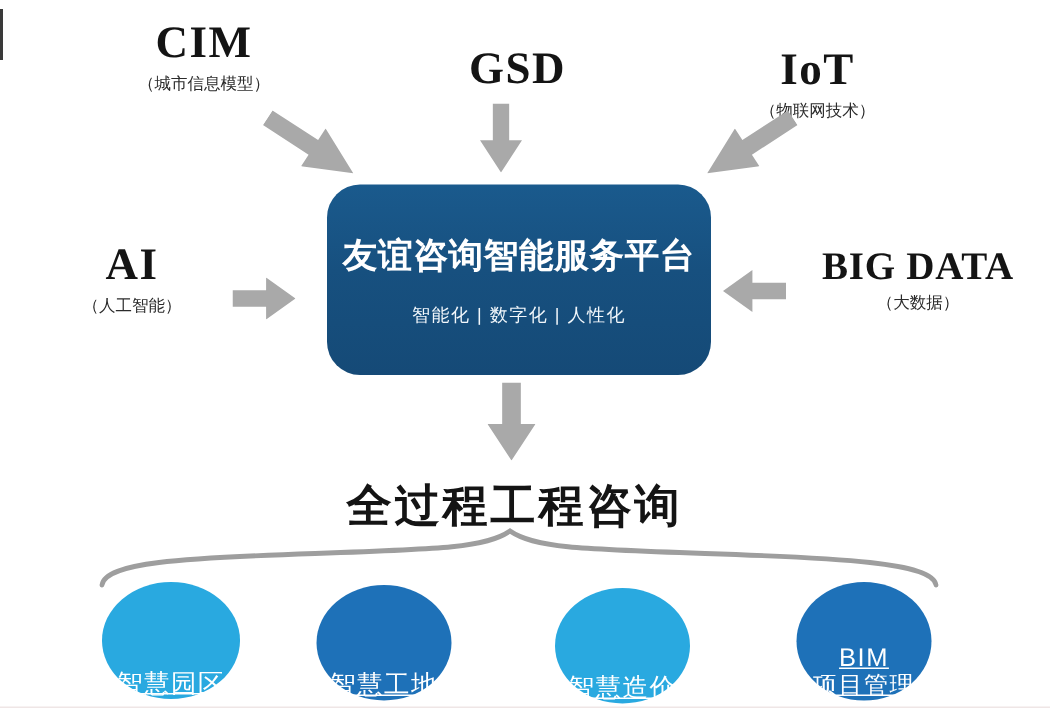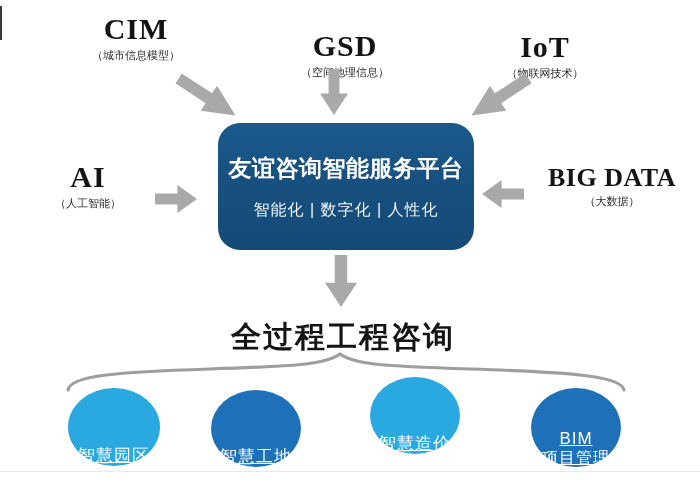--- a/index.html
+++ b/index.html
@@ -18,21 +18,21 @@
   
   .block-arrow{position:absolute;display:block;}
   .block-arrow polygon{fill:#a9a9a9;}
   
   .platform-box{
     position:absolute;left:218px;top:123px;width:256px;height:127px;
     background:linear-gradient(180deg,#1a5a8d 0%,#17507f 45%,#154a77 100%);
     border-radius:22px;display:flex;flex-direction:column;align-items:center;justify-content:center;
   }
   .platform-title{color:#ffffff;font-weight:bold;font-size:23px;letter-spacing:0.5px;white-space:nowrap;}
-  .platform-subtitle{color:#f2f7fb;font-size:16px;margin-top:16px;letter-spacing:1px;white-space:nowrap;}
+  .platform-subtitle{color:#f2f7fb;font-size:12px;margin-top:16px;letter-spacing:1px;white-space:nowrap;}
   
   .process-title{
     position:absolute;left:193px;top:317px;width:300px;text-align:center;
     font-size:30px;font-weight:bold;color:#141414;letter-spacing:2px;white-space:nowrap;
   }
   
   .brace-svg{position:absolute;left:64px;top:350px;}
   .brace-svg path{stroke:#9e9e9e;stroke-width:3.2;fill:none;stroke-linecap:round;}
   
   .service-circle{
@@ -55,21 +55,20 @@
   <div class="edge-artifact"></div>
   <div class="bottom-line"></div>
 
   <div class="tech-label" style="left:38px;top:13px;width:196px;">
     <div class="tech-abbr">CIM</div>
     <div class="tech-full">（城市信息模型）</div>
   </div>
 
   <div class="tech-label" style="left:247px;top:7px;width:196px;margin-top:23px;">
     <div class="tech-abbr">GSD</div>
-    <div class="tech-full">（空间地理信息）</div>
   </div>
 
   <div class="tech-label" style="left:447px;top:12px;width:196px;margin-top:19px;">
     <div class="tech-abbr">IoT</div>
     <div class="tech-full">（物联网技术）</div>
   </div>
 
   <div class="tech-label" style="left:10px;top:161px;width:156px;">
     <div class="tech-abbr">AI</div>
     <div class="tech-full">（人工智能）</div>
@@ -109,21 +108,21 @@
   <svg class="brace-svg" width="566" height="44" viewBox="0 0 566 44">
     <path d="M4 40 C6 25 56 22 146 19 C232 16 260 15 276 4 C292 15 320 16 406 19 C496 22 558 25 560 40"></path>
   </svg>
 
   <div class="service-circle tone-light" style="left:68px;top:388px;width:92px;height:78px;">
     <span class="l1">智慧园区</span>
   </div>
   <div class="service-circle tone-dark" style="left:211px;top:390px;width:90px;height:77px;">
     <span class="l1">智慧工地</span>
   </div>
-  <div class="service-circle tone-light" style="left:370px;top:377px;width:90px;height:77px;">
+  <div class="service-circle tone-light" style="left:370px;top:392px;width:90px;height:77px;">
     <span class="l1">智慧造价</span>
   </div>
   <div class="service-circle tone-dark" style="left:531px;top:388px;width:90px;height:79px;">
     <span class="l1">BIM</span>
     <span class="l2">项目管理</span>
   </div>
 
 </div>
 
 </body></html>

